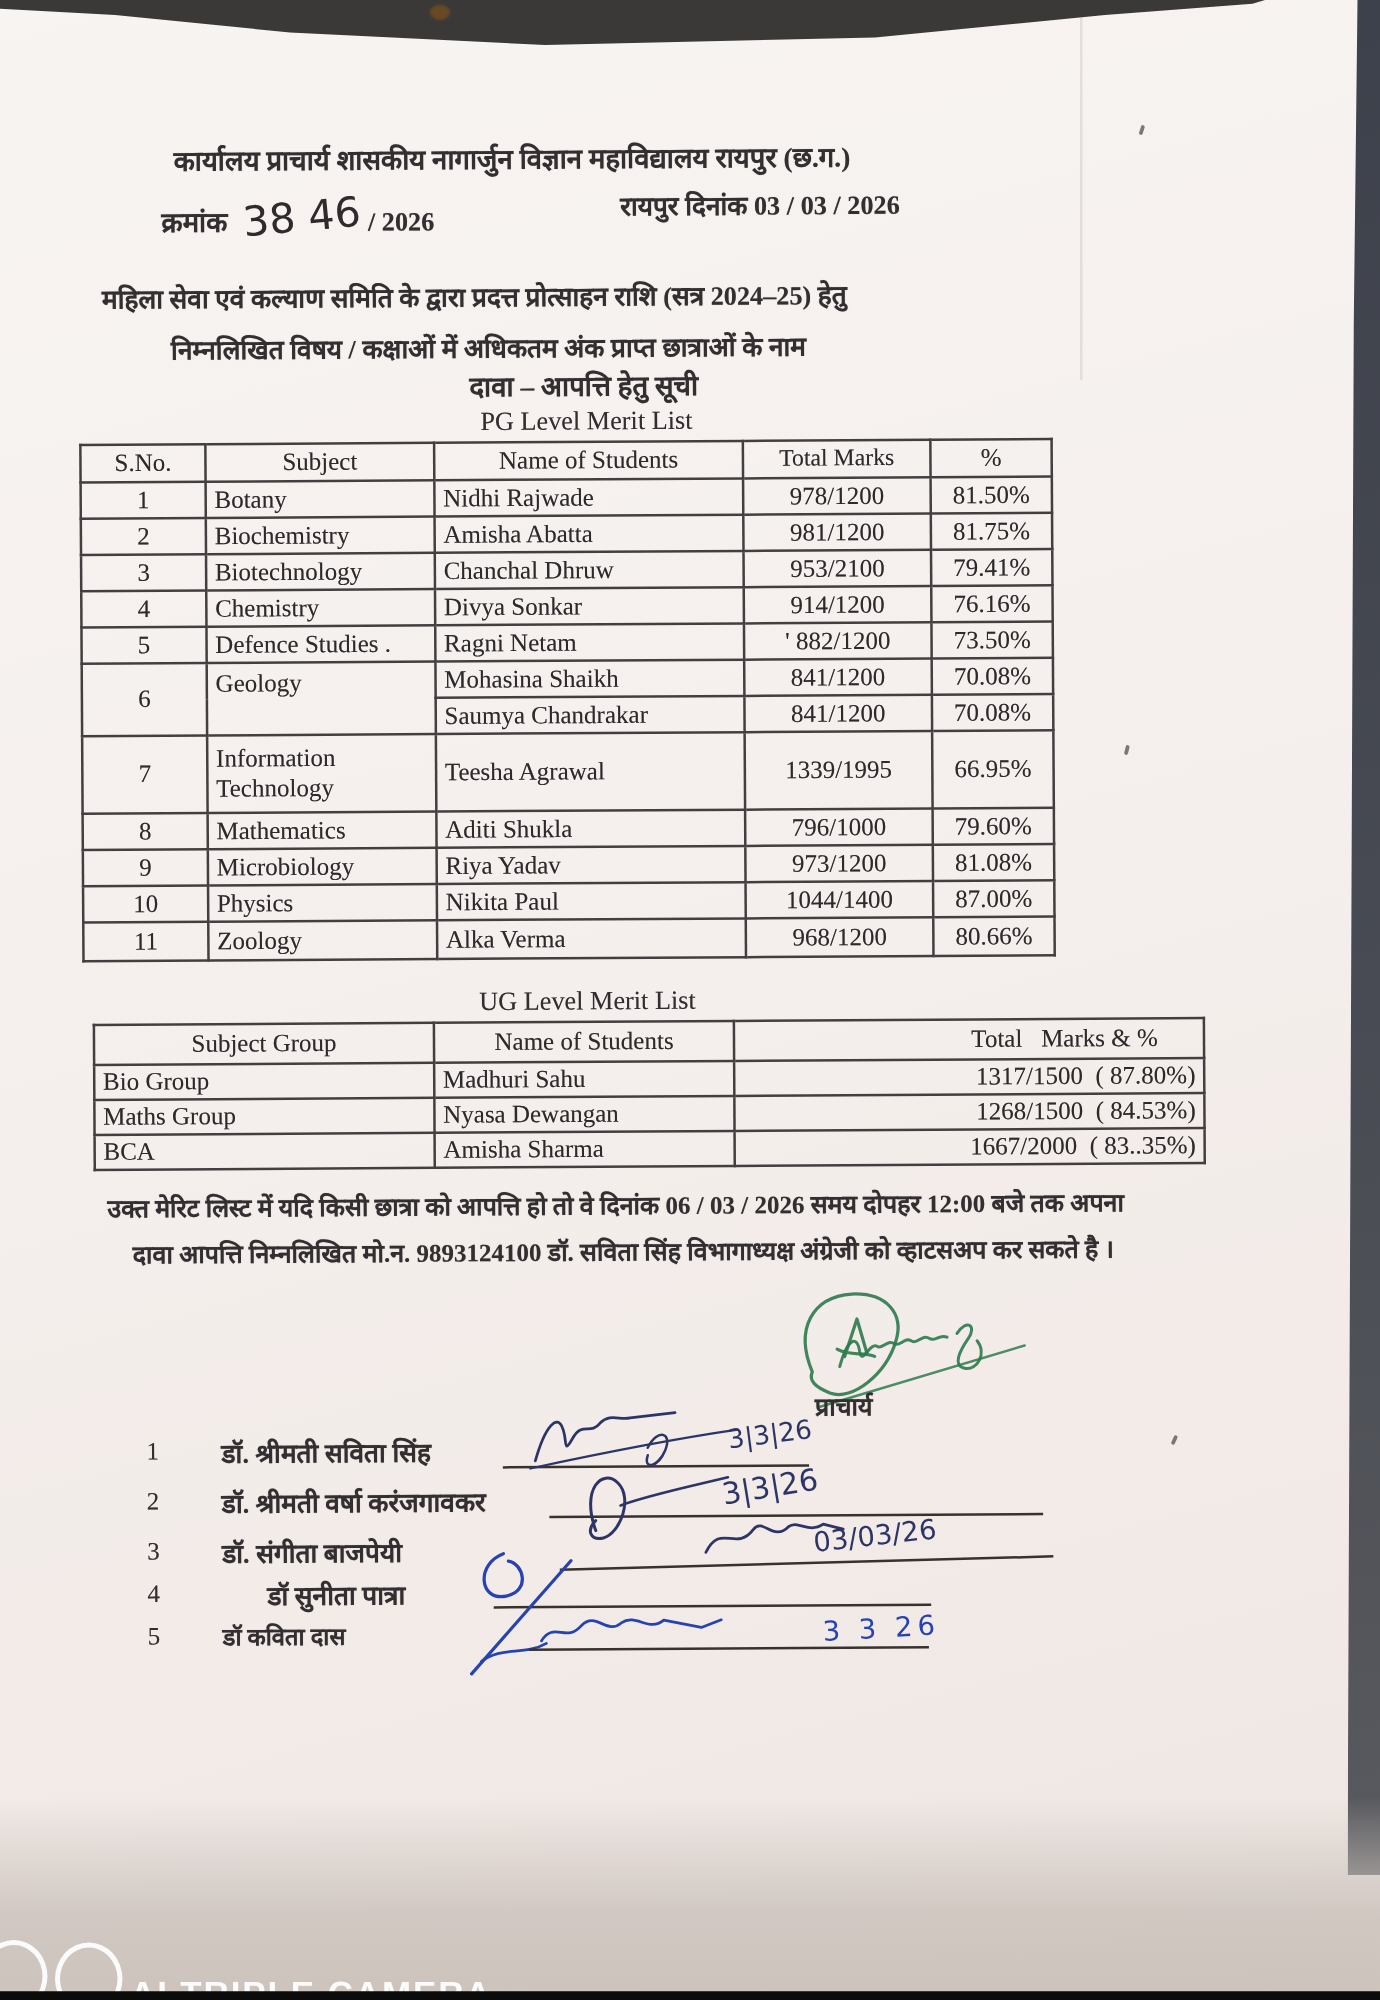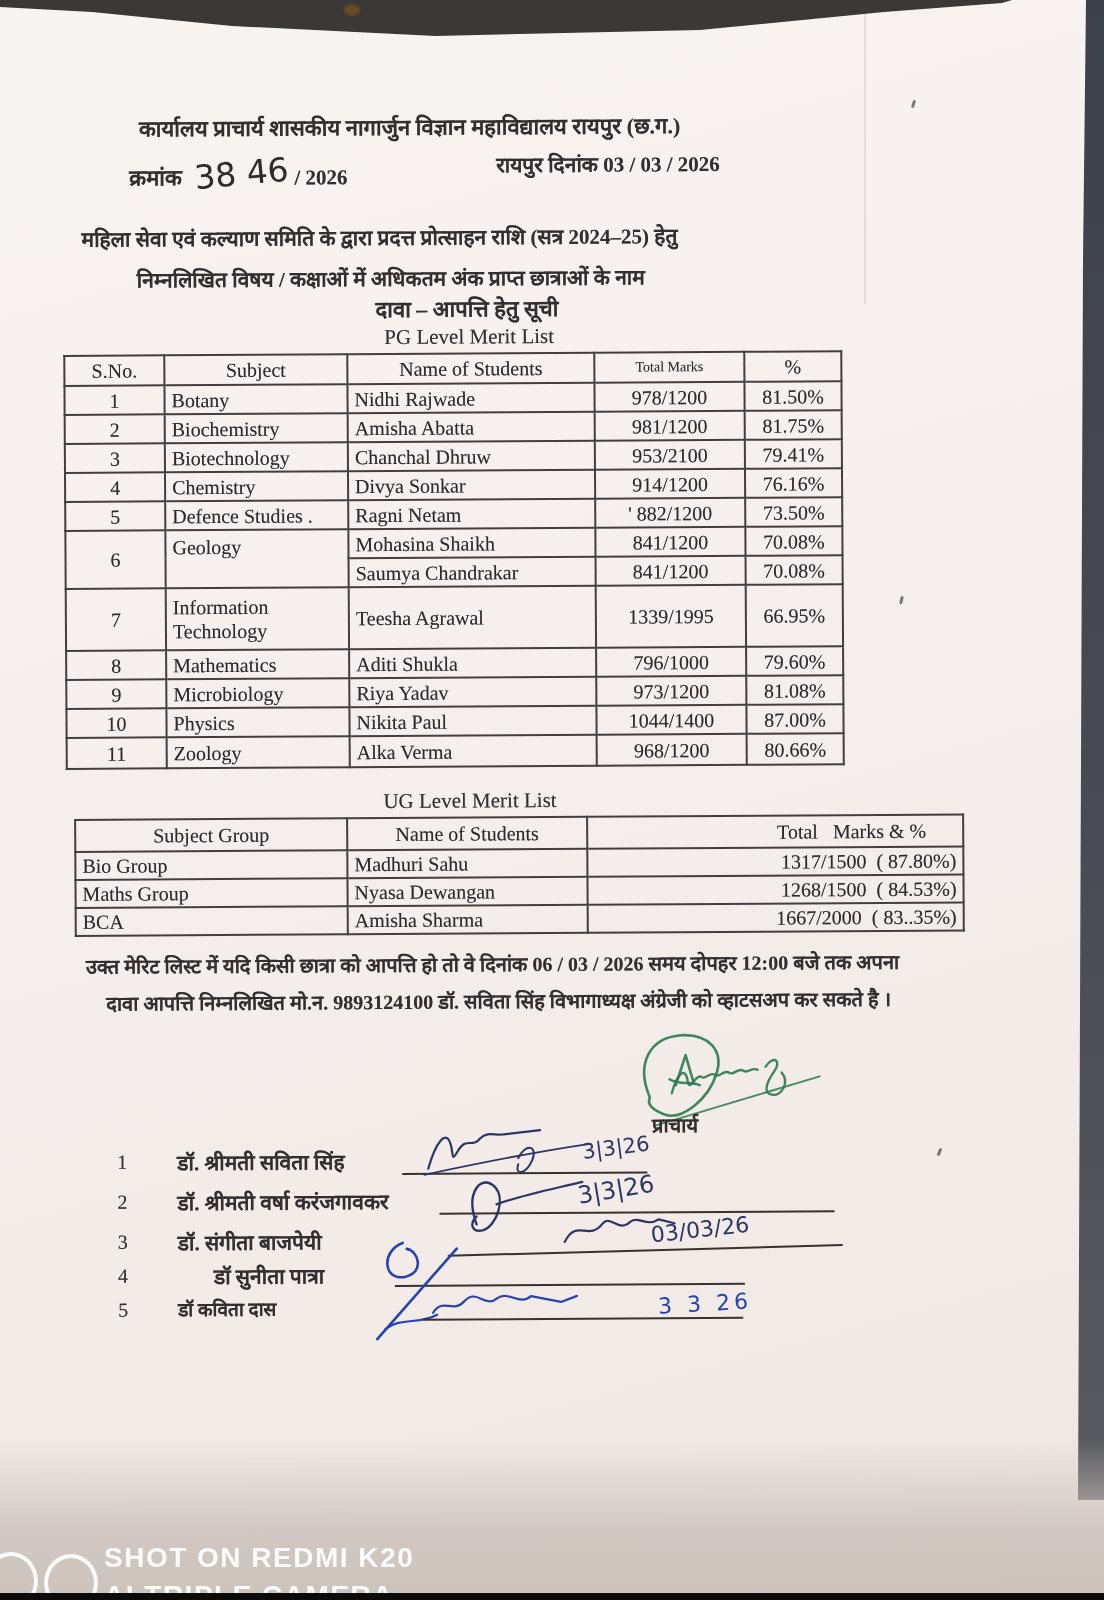--- a/index.html
+++ b/index.html
@@ -87,21 +87,21 @@
           <col style="width:183px">
           <col style="width:247px">
           <col style="width:150px">
           <col style="width:97px">
         </colgroup>
       <tbody>
           <tr style="height:30px">
         <th class="ctr">S.No.</th>
         <th class="ctr">Subject</th>
         <th class="ctr">Name of Students</th>
-        <th class="ctr" style="font-size:14px;">Total Marks</th>
+        <th class="ctr" style="font-size:19px;">Total Marks</th>
         <th class="ctr">%</th>
       </tr>
       <tr style="height:29px">
         <td class="ctr">1</td>
         <td class="lft">Botany</td>
         <td class="lft">Nidhi Rajwade</td>
         <td class="ctr">978/1200</td>
         <td class="ctr">81.50%</td>
       </tr>
       <tr style="height:29px">
@@ -269,17 +269,16 @@
     <svg width="220" height="36" style="left:424px;top:1286px;" viewBox="0 0 220 36">
       <path class="sigstroke" stroke="#2743b0" stroke-width="2.2" d="M6,26 C16,10 26,28 38,14 C50,2 58,22 70,12 C82,4 92,20 104,10 L134,16 L150,10"></path>
     </svg>
     <div class="ink" style="left:655px;top:1292px;font-size:22px;transform:rotate(-3deg);color:#2743b0;letter-spacing:4px;">3 3 26</div>
 
   </div>
 
   <div class="bottom-blur"></div>
   <div class="wm-ring" style="left:-16px;top:1552px;width:46px;height:50px;"></div>
   <div class="wm-ring" style="left:44px;top:1554px;width:46px;height:50px;"></div>
-  <div class="wm-text" style="left:104px;top:1542px;">SHOT ON REDMI K20</div>
   <div class="wm-text" style="left:104px;top:1580px;">AI TRIPLE CAMERA</div>
   <div class="bottom-bar"></div>
 
 </div>
 
 </body></html>

